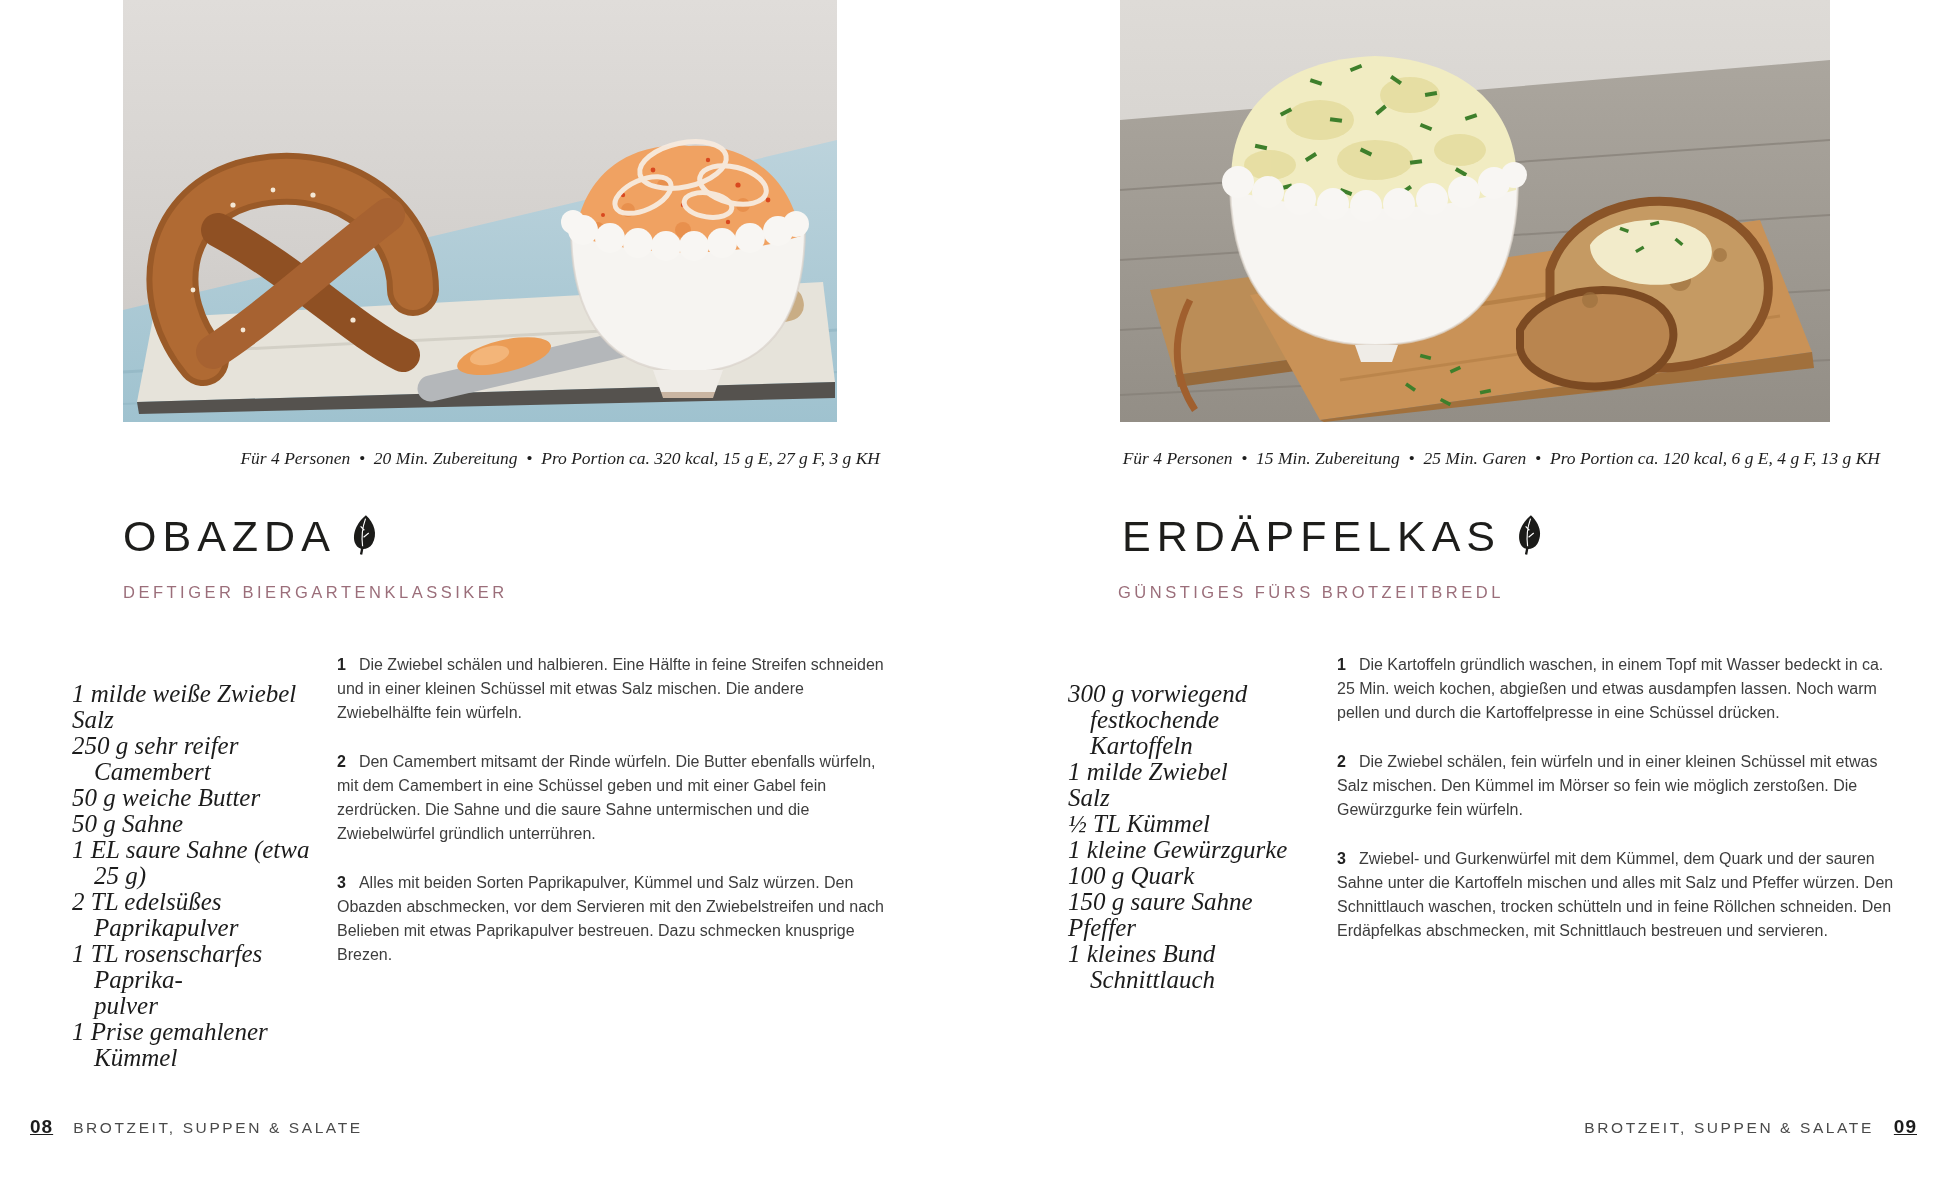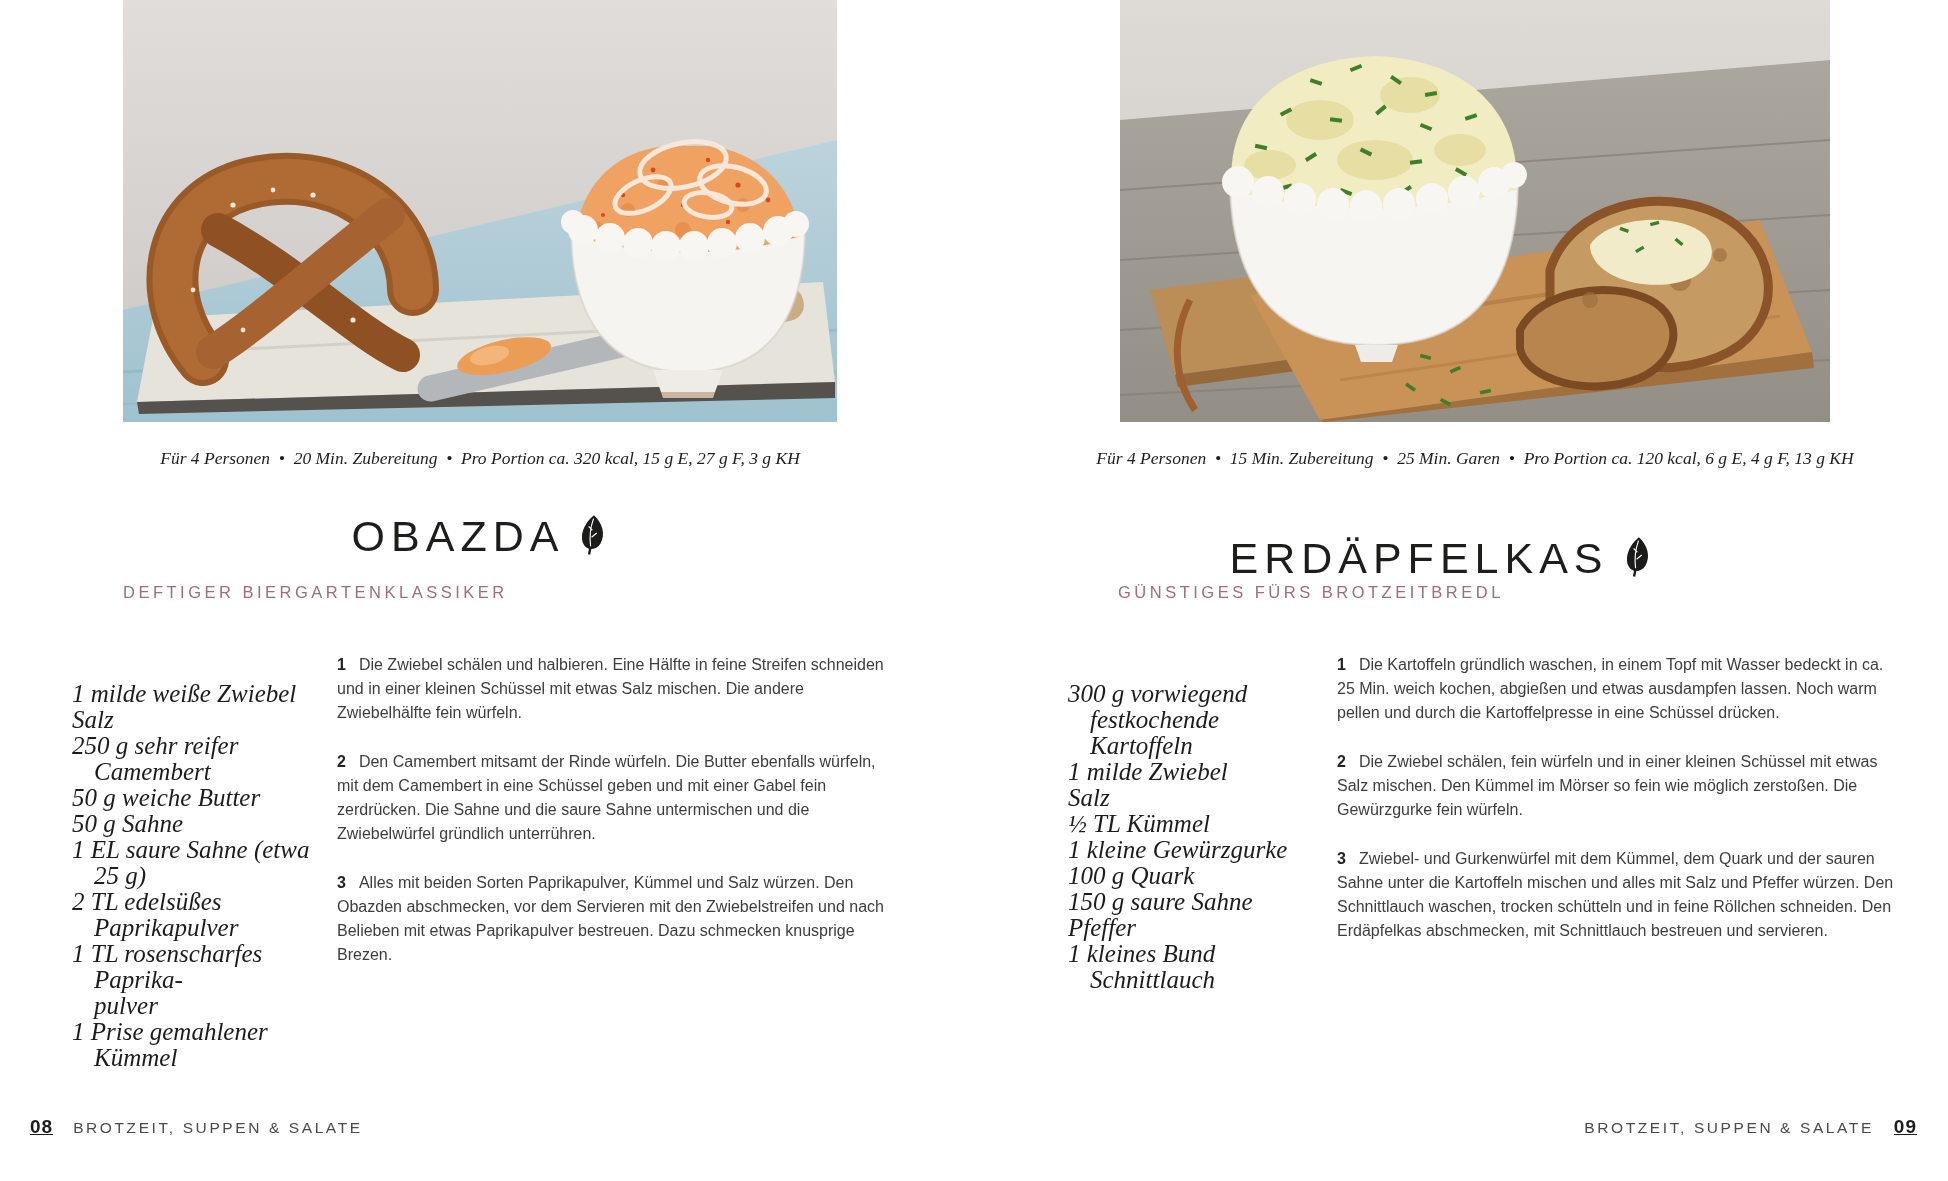--- a/index.html
+++ b/index.html
@@ -6,30 +6,30 @@
   body { background:#ffffff; font-family:"Liberation Sans", sans-serif; }
   .spread { position:relative; width:1948px; height:1181px; background:#ffffff; overflow:hidden; }
 
   
   .photo { position:absolute; top:0; overflow:hidden; }
   .photo svg { display:block; }
   .photo-left  { left:123px; width:714px; height:422px; }
   .photo-right { left:1120px; width:710px; height:422px; }
 
   
-  .meta { position:absolute; top:448px; text-align:center;
+  .meta { position:absolute; top:448px; text-align:right;
           font-family:"Liberation Serif", serif; font-style:italic;
           font-size:17.5px; color:#1e1e1e; white-space:pre-wrap; }
   .meta-left  { left:80px;  width:800px; }
   .meta-right { left:1070px; width:810px;font-family:Liberation Serif, serif; }
 
   
-  .title-row { position:absolute; top:512px; display:flex; align-items:center; justify-content:center; gap:14px; }
+  .title-row { position:absolute; top:512px; display:flex; align-items:center; gap:14px; }
   .title-row-left  { left:123px; width:714px; }
-  .title-row-right { left:1084px; width:714px;margin-top:22px; }
+  .title-row-right { left:1122px; width:714px; }
   h1.recipe-title { font-family:"Liberation Sans", sans-serif; font-weight:300;
                     font-size:43px; letter-spacing:6px; color:#1d1d1b; }
   .leaf { width:30px; height:42px; margin-top:-4px; transform:rotate(6deg); }
 
   .subtitle { position:absolute; top:583px; 
               font-size:16.5px; letter-spacing:3.5px; color:#9B6E7A; font-weight:400; }
   .subtitle-left  { left:123px; width:714px; }
   .subtitle-right { left:1118px; width:714px; }
 
   

